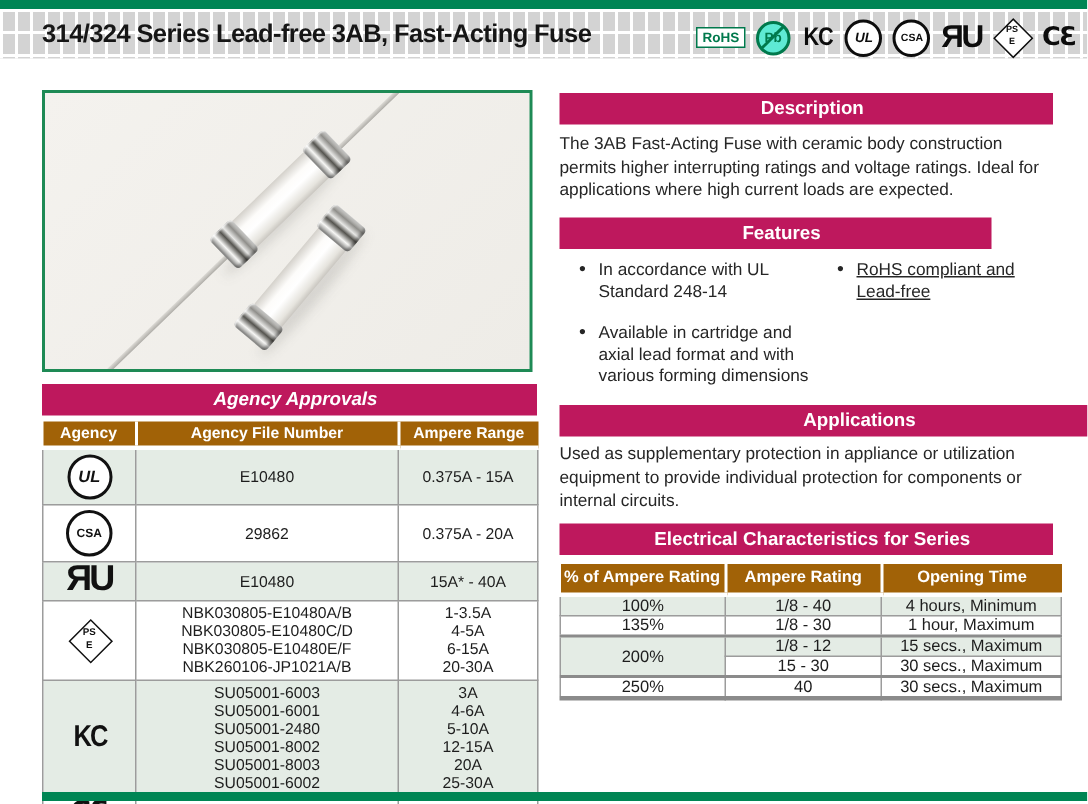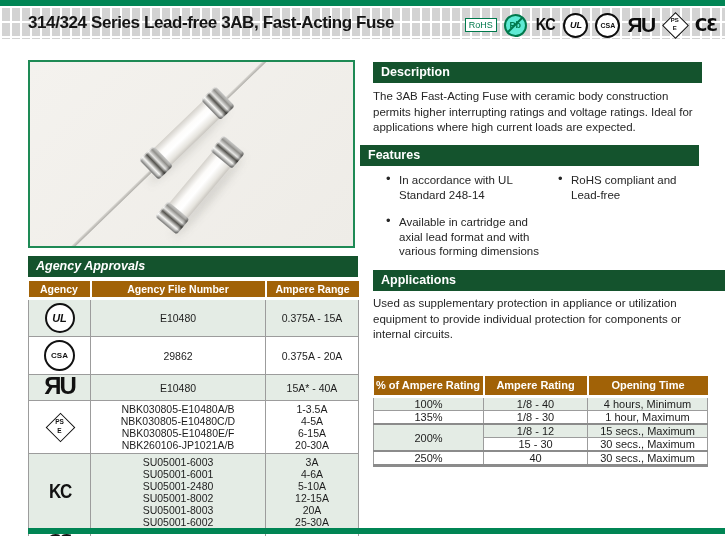--- a/index.html
+++ b/index.html
@@ -16,21 +16,21 @@
     background-color:#d3d3d3;
     background-image:
       repeating-linear-gradient(to right,#ffffff 0 2px, rgba(255,255,255,0) 2px 10px),
       repeating-linear-gradient(to bottom,#ffffff 0 2px, rgba(255,255,255,0) 2px 15px);
   }
   .page-title {
     position:absolute; left:28px; top:13px; font-size:17px; font-weight:bold;
     color:#161616; letter-spacing:-0.4px; white-space:nowrap; z-index:3;
   }
   .cert-row { position:absolute; right:8px; top:11px; height:28px; display:flex; align-items:center; gap:7px; z-index:3; }
-  .rohs-badge { border:1.5px solid #00794c; color:#00794c; font-size:9px; font-weight:normal; padding:1px 3px; background:#fff; }
+  .rohs-badge { border:1.5px solid #00794c; color:#00794c; font-size:9px; font-weight:bold; padding:1px 3px; background:#fff; }
   .pb-badge { position:relative; width:19px; height:19px; border:2px solid #00794c; border-radius:50%;
     color:#00794c; font-size:9px; font-weight:bold; display:flex; align-items:center; justify-content:center; background:#5eead4;text-align:center; }
   .pb-badge::after { content:""; position:absolute; left:-2px; top:8px; width:22px; height:2px; background:#00794c; transform:rotate(-45deg); }
   .mark-circle { width:21px; height:21px; border:2.2px solid #0d0d0d; border-radius:50%;
     display:flex; align-items:center; justify-content:center; color:#0d0d0d; font-weight:bold; background:#fff; }
   .mark-circle.ul-l { font-size:9px; font-style:italic; }
   .mark-circle.csa { font-size:7px; }
   .kc-mark { font-size:17px; font-weight:bold; color:#0d0d0d; letter-spacing:-1px; transform:scaleX(0.85); }
   .ur-mark { font-size:21px; font-weight:900; color:#0d0d0d; letter-spacing:-1.5px; }
   .pse-diamond { position:relative; width:26px; height:26px; }
@@ -54,22 +54,22 @@
     box-shadow:inset 0 1px 1px rgba(255,255,255,.7), inset 0 -2px 2px rgba(0,0,0,.35); }
   .fuse .cap.left { left:-2px; } .fuse .cap.right { right:-2px; }
   #fuse1 { left:106px; top:58px; width:102px; transform:rotate(-44deg); }
   #fuse2 { left:119px; top:110px; width:102px; transform:rotate(-50deg); }
   .fuse-shadow { position:absolute; width:108px; height:12px; background:rgba(70,68,60,.16);
     border-radius:50%; filter:blur(4px); }
   #shadow1 { left:104px; top:78px; transform:rotate(-44deg); }
   #shadow2 { left:124px; top:128px; transform:rotate(-50deg); }
 
   
-  .section-bar { position:absolute; height:21px; background:#14532d; color:#ffffff;
-    font-size:12.5px; font-weight:bold; line-height:21px; padding-left:8px; box-sizing:border-box; }
+  .section-bar { position:absolute; height:21px; background:#be185d; color:#ffffff;
+    font-size:12.5px; font-weight:bold; line-height:21px; padding-left:8px; box-sizing:border-box;text-align:center; }
 
   
   table.dtable { border-collapse:collapse; table-layout:fixed; font-size:10.5px; color:#1d1d1d; }
   table.dtable th { background:#a16207; color:#ffffff; font-size:10.5px; font-weight:bold;
     padding:2px 2px; border-bottom:3px solid #ffffff; }
   table.dtable th + th { border-left:2px solid #ffffff; }
   table.dtable td { border:1px solid #9c9c9c; text-align:center; padding:2px 2px; line-height:12.5px; background:#ffffff; }
   table.dtable { border-bottom:3px solid #8b8b8b; }
   table.dtable td.sh { background:#e4ece5; }
   table.dtable tr.gt td { border-top:2px solid #8b8b8b; }
@@ -217,36 +217,37 @@
         <td><span class="a-ce">CƐ</span></td>
         <td>N/A</td>
         <td>0.375A - 30A</td>
       </tr>
     </tbody>
   </table>
 
   <div class="section-bar" style="left:373px; top:62px; width:329px;">Description</div>
   <div class="body-text" style="left:373px; top:89px; width:333px;">The 3AB Fast-Acting Fuse with ceramic body construction permits higher interrupting ratings and voltage ratings. Ideal for applications where high current loads are expected.</div>
 
-  <div class="section-bar" style="left:360px; top:145px; width:339px;">Features</div>
+  <div class="section-bar" style="left:373px; top:145px; width:288px;">Features</div>
   <div class="feature-col" style="left:386px; top:173px; width:162px;">
     <ul>
       <li>In accordance with UL Standard 248-14</li>
       <li>Available in cartridge and axial lead format and with various forming dimensions</li>
     </ul>
   </div>
-  <div class="feature-col" style="left:558px; top:173px; width:150px;">
+  <div class="feature-col" style="left:558px; top:173px; width:150px;text-decoration:underline;">
     <ul>
       <li>RoHS compliant and Lead-free</li>
     </ul>
   </div>
 
   <div class="section-bar" style="left:373px; top:270px; width:392px;">Applications</div>
   <div class="body-text" style="left:373px; top:296px; width:333px;">Used as supplementary protection in appliance or utilization equipment to provide individual protection for components or internal circuits.</div>
 
+  <div class="section-bar" style="left:373px; top:349px; width:329px;">Electrical Characteristics for Series</div>
 
   <table class="dtable" id="elec-table">
     <colgroup>
         <col style="width:110px">
         <col style="width:104px">
         <col style="width:120px">
       </colgroup>
     <thead>
       <tr>
         <th>% of Ampere Rating</th>

